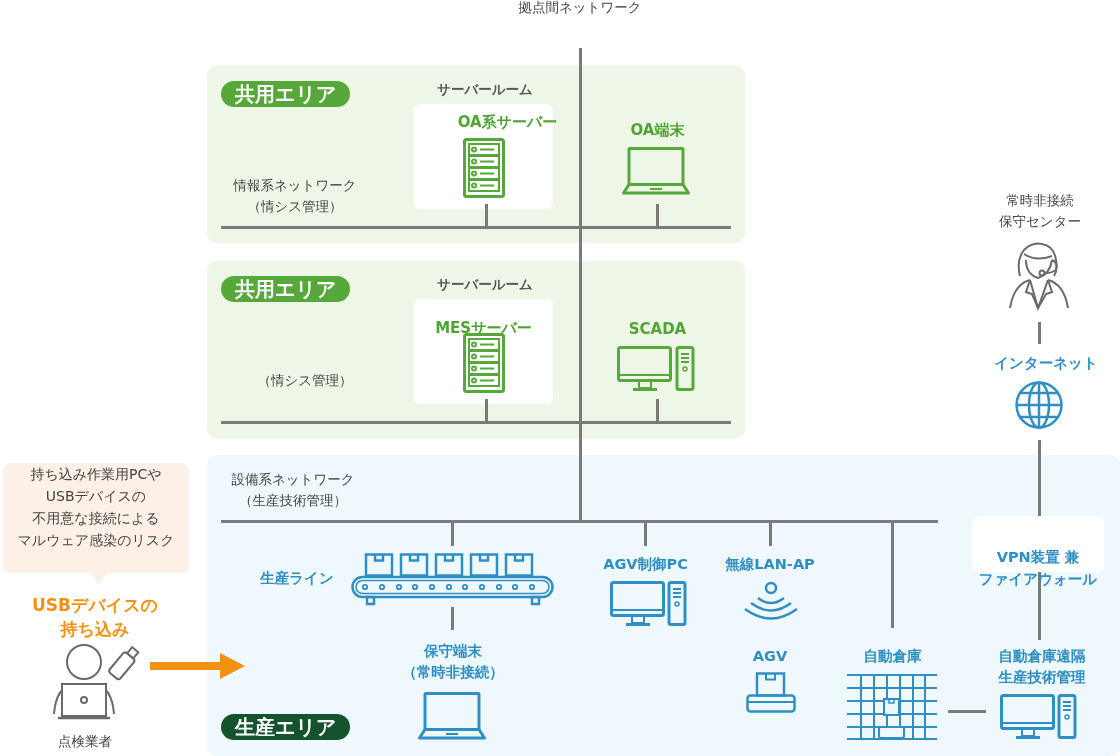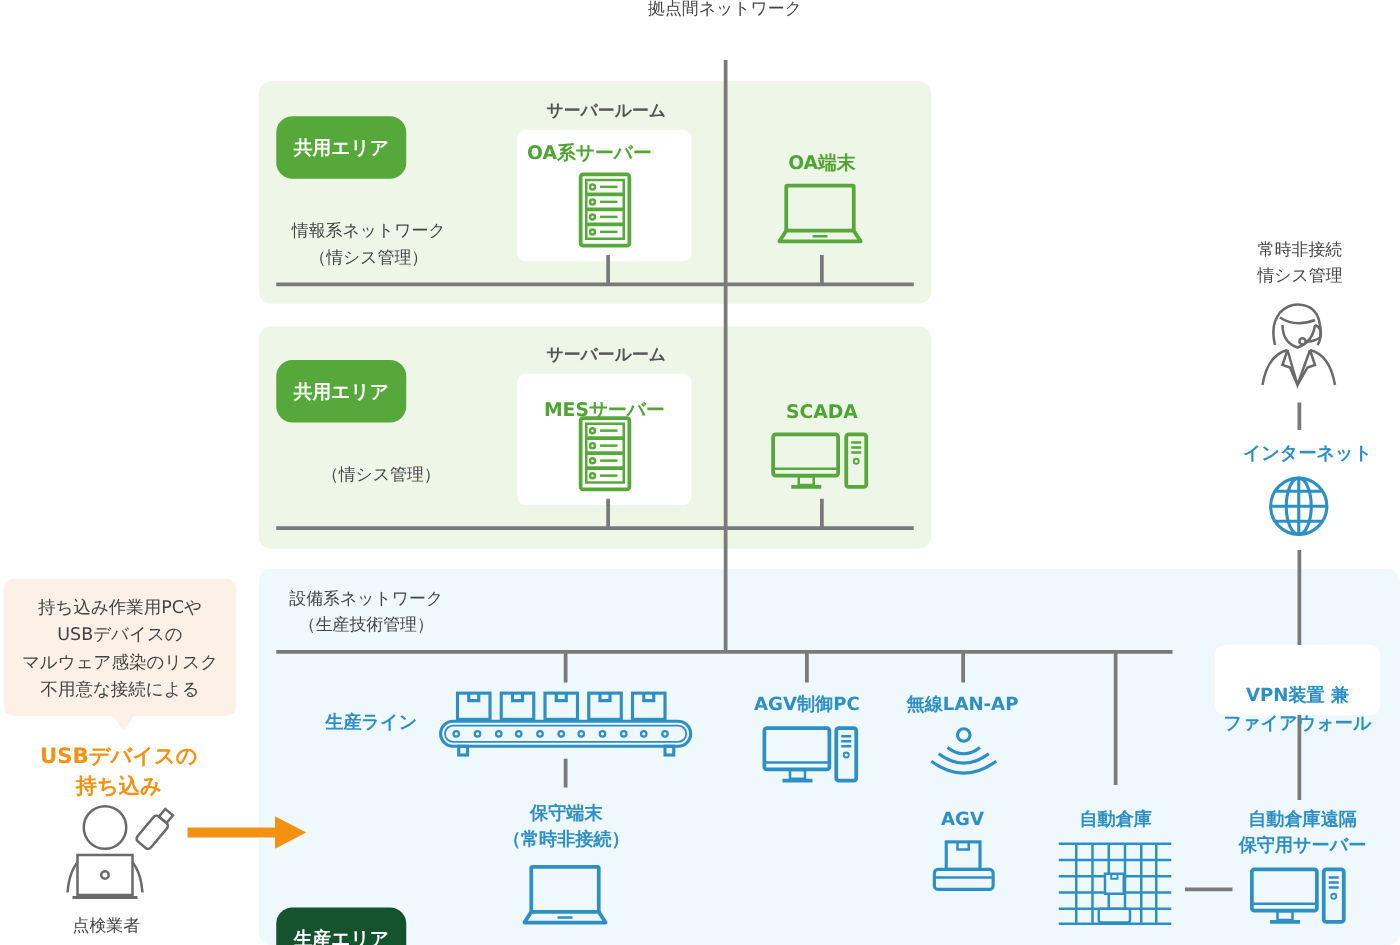--- a/index.html
+++ b/index.html
@@ -1,20 +1,20 @@
 <!DOCTYPE html>
 <html><head>
 <meta charset="utf-8">
 <style>
   html,body{margin:0;padding:0;background:#ffffff;}
   body{width:1120px;height:756px;position:relative;overflow:hidden;font-family:"DejaVu Sans",sans-serif;color:#444;}
   .abs{position:absolute;}
   .zone-green{background:#eef6e8;border-radius:10px;}
   .zone-blue{background:#eff8fc;border-radius:10px;}
-  .pill{position:absolute;height:26px;line-height:26px;padding:12px 14px;border-radius:13px;color:#fff;font-weight:bold;font-size:15px;margin-top:12px;}
+  .pill{position:absolute;height:26px;line-height:26px;padding:0 14px;border-radius:13px;color:#fff;font-weight:bold;font-size:20px;}
   .pill.green{background:#56a83a;}
   .pill.blue{background:#14532d;}
   .txt{position:absolute;font-size:13.5px;color:#444;text-align:center;white-space:nowrap;line-height:21px;}
   .lbl-green{position:absolute;font-size:15px;font-weight:bold;color:#4fa434;text-align:center;white-space:nowrap;}
   .lbl-blue{position:absolute;font-size:14.5px;font-weight:bold;color:#2e8fc4;text-align:center;white-space:nowrap;line-height:21px;}
   .whitebox{position:absolute;background:#fff;border-radius:6px;}
   .line{position:absolute;background:#7a7a7a;}
   .bubble{position:absolute;background:#fdf0e6;border-radius:8px;font-size:14px;color:#444;text-align:center;line-height:22px;}
   .bubble:after{content:"";position:absolute;left:88px;bottom:-12px;border-left:8px solid transparent;border-right:8px solid transparent;border-top:12px solid #fdf0e6;}
   .orange{color:#f39212;font-weight:bold;font-size:17px;text-align:center;line-height:24px;position:absolute;white-space:nowrap;}
@@ -28,21 +28,21 @@
 <div class="abs zone-blue" style="left:207px;top:455px;width:913px;height:301px;"></div>
 
 <div class="txt" style="left:480px;top:-3px;width:200px;">
   <div>拠点間ネットワーク</div>
 </div>
 <div class="line" style="left:579px;top:48px;width:3px;height:474px;"></div>
 
 <div class="pill green" style="left:221px;top:81px;">共用エリア</div>
 <div class="txt" style="left:400px;top:79px;width:170px;font-weight:bold;color:#555;">サーバールーム</div>
 <div class="whitebox" style="left:414px;top:104px;width:139px;height:105px;"></div>
-<div class="lbl-green" style="left:402px;top:113px;width:139px;">OA系サーバー</div>
+<div class="lbl-green" style="left:438px;top:113px;width:139px;">OA系サーバー</div>
 <svg style="left:463px;top:138px;" width="42" height="60" viewBox="0 0 42 60">
   <rect x="1.5" x2="0" y="1.5" width="39" height="57" rx="2" fill="none" stroke="#56a83a" stroke-width="3"></rect>
   <g fill="none" stroke="#56a83a" stroke-width="2">
     <rect x="6" y="6" width="30" height="11"></rect>
       <rect x="6" y="18" width="30" height="11"></rect>
       <rect x="6" y="30" width="30" height="11"></rect>
       <rect x="6" y="42" width="30" height="11"></rect>
     <circle cx="11" cy="11.5" r="2"></circle>
       <circle cx="11" cy="23.5" r="2"></circle>
       <circle cx="11" cy="35.5" r="2"></circle>
@@ -201,37 +201,37 @@
       <line x1="78" y1="1" x2="78" y2="65"></line>
   </g>
   <rect x="37" y="25" width="15" height="16" fill="#eff8fc" stroke="#2e8fc4" stroke-width="2"></rect>
   <path d="M42 25 v4 h5 v-4" fill="none" stroke="#2e8fc4" stroke-width="1.5"></path>
   <rect x="32" y="53" width="25" height="11" rx="2" fill="#eff8fc" stroke="#2e8fc4" stroke-width="2"></rect>
 </svg>
 <div class="line" style="left:948px;top:710px;width:38px;height:3px;"></div>
 
 <div class="lbl-blue" style="left:972px;top:646px;width:140px;">
   <div>自動倉庫遠隔</div>
-  <div>保守用サーバー</div>
+  <div>生産技術管理</div>
 </div>
 <svg style="left:1000px;top:694px;" width="78" height="46" viewBox="0 0 78 46">
   <rect x="1.5" y="1.5" width="52" height="33" rx="2" fill="none" stroke="#2e8fc4" stroke-width="3"></rect>
   <line x1="1.5" y1="29" x2="53.5" y2="29" stroke="#2e8fc4" stroke-width="2"></line>
   <rect x="22" y="35" width="12" height="7" fill="none" stroke="#2e8fc4" stroke-width="2"></rect>
   <line x1="16" y1="43.5" x2="40" y2="43.5" stroke="#2e8fc4" stroke-width="3"></line>
   <rect x="59" y="1.5" width="16" height="42" rx="2" fill="none" stroke="#2e8fc4" stroke-width="3"></rect>
   <line x1="63" y1="8" x2="71" y2="8" stroke="#2e8fc4" stroke-width="2"></line>
     <line x1="63" y1="12" x2="71" y2="12" stroke="#2e8fc4" stroke-width="2"></line>
     <line x1="63" y1="16" x2="71" y2="16" stroke="#2e8fc4" stroke-width="2"></line>
   <circle cx="67" cy="23" r="2" fill="none" stroke="#2e8fc4" stroke-width="1.5"></circle>
 </svg>
 
 <div class="txt" style="left:965px;top:190px;width:150px;">
   <div>常時非接続</div>
-  <div>情シス管理</div>
+  <div>保守センター</div>
 </div>
 <svg style="left:1006px;top:240px;" width="68" height="70" viewBox="0 0 68 70">
   <g fill="none" stroke="#6a6a6a" stroke-width="2">
     <path d="M14 36 Q10 20 18 10 Q26 2 36 4 Q48 6 50 20 Q52 30 48 36"></path>
     <path d="M18 14 Q30 22 46 16"></path>
     <path d="M20 20 Q20 34 32 38 Q44 34 46 20"></path>
     <path d="M46 20 Q52 22 50 30"></path>
     <path d="M50 30 Q44 34 38 33"></path>
     <circle cx="36" cy="33" r="2.5"></circle>
     <path d="M24 40 Q8 44 4 68"></path>
@@ -255,25 +255,25 @@
 </svg>
 <div class="line" style="left:1038px;top:440px;width:3px;height:200px;"></div>
 <div class="whitebox" style="left:972px;top:516px;width:132px;height:56px;border-radius:7px;"></div>
 <div class="lbl-blue" style="left:972px;top:546px;width:132px;line-height:22px;">
   <div>VPN装置 兼</div>
   <div>ファイアウォール</div>
 </div>
 
 <div class="pill blue" style="left:221px;top:714px;">生産エリア</div>
 
-<div class="bubble" style="left:3px;top:463px;width:186px;height:110px;padding-top:12px;box-sizing:border-box;">
+<div class="bubble" style="left:3px;top:463px;width:186px;height:110px;box-sizing:border-box;">
   <div>持ち込み作業用PCや</div>
   <div>USBデバイスの</div>
+  <div>不用意な接続による</div>
   <div>マルウェア感染のリスク</div>
-  <div>不用意な接続による</div>
 </div>
 <div class="orange" style="left:10px;top:593px;width:170px;">
   <div>USBデバイスの</div>
   <div>持ち込み</div>
 </div>
 <svg style="left:50px;top:642px;" width="90" height="82" viewBox="0 0 90 82">
   <g fill="none" stroke="#6a6a6a" stroke-width="2">
     <circle cx="34" cy="20" r="17"></circle>
     <path d="M4 72 Q6 46 22 42"></path>
       <path d="M64 72 Q62 46 46 42"></path>

